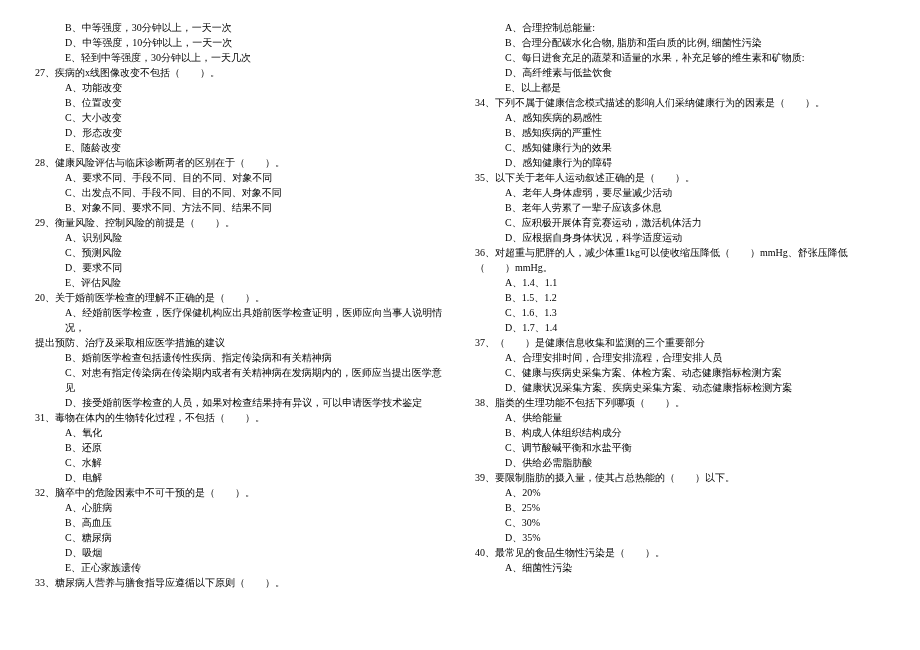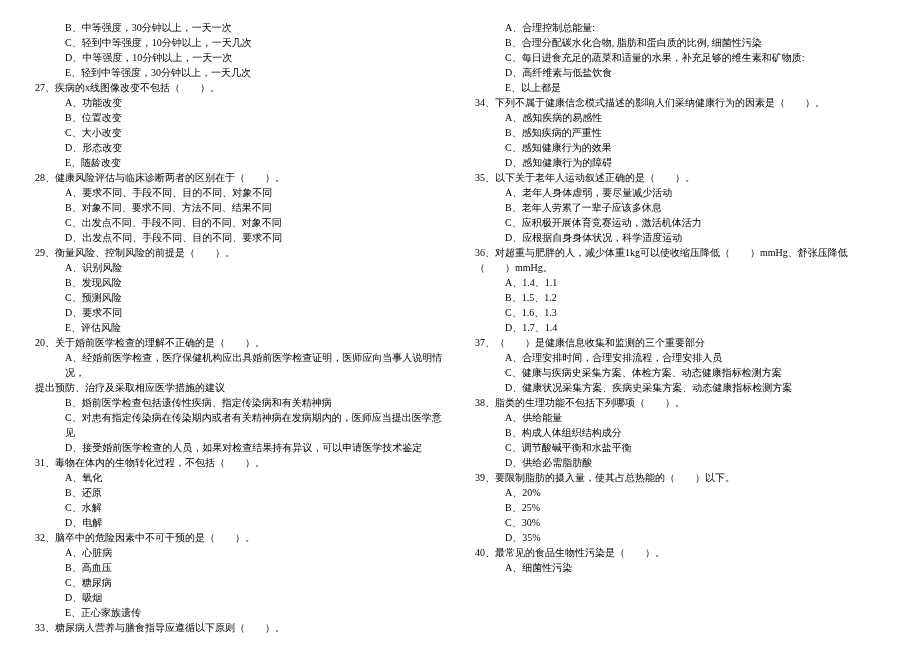--- a/index.html
+++ b/index.html
@@ -30,40 +30,37 @@
     .question-cont {
       padding-left: 0;
     }
   </style>
 </head>
 <body>
 
 <div class="page">
   <div class="col">
     <div class="option">B、中等强度，30分钟以上，一天一次</div>
-    <div class="option">C、轻到中等强度，10分钟以上，一天几次</div>
     <div class="option">D、中等强度，10分钟以上，一天一次</div>
     <div class="option">E、轻到中等强度，30分钟以上，一天几次</div>
 
     <div class="question">27、疾病的x线图像改变不包括（　　）。</div>
     <div class="option">A、功能改变</div>
     <div class="option">B、位置改变</div>
     <div class="option">C、大小改变</div>
     <div class="option">D、形态改变</div>
     <div class="option">E、随龄改变</div>
 
     <div class="question">28、健康风险评估与临床诊断两者的区别在于（　　）。</div>
     <div class="option">A、要求不同、手段不同、目的不同、对象不同</div>
+    <div class="option">C、出发点不同、手段不同、目的不同、对象不同</div>
     <div class="option">B、对象不同、要求不同、方法不同、结果不同</div>
-    <div class="option">C、出发点不同、手段不同、目的不同、对象不同</div>
-    <div class="option">D、出发点不同、手段不同、目的不同、要求不同</div>
 
     <div class="question">29、衡量风险、控制风险的前提是（　　）。</div>
     <div class="option">A、识别风险</div>
-    <div class="option">B、发现风险</div>
     <div class="option">C、预测风险</div>
     <div class="option">D、要求不同</div>
     <div class="option">E、评估风险</div>
 
     <div class="question">20、关于婚前医学检查的理解不正确的是（　　）。</div>
     <div class="option">A、经婚前医学检查，医疗保健机构应出具婚前医学检查证明，医师应向当事人说明情况，</div>
     <div class="question-cont">提出预防、治疗及采取相应医学措施的建议</div>
     <div class="option">B、婚前医学检查包括遗传性疾病、指定传染病和有关精神病</div>
     <div class="option">C、对患有指定传染病在传染期内或者有关精神病在发病期内的，医师应当提出医学意见</div>
     <div class="option">D、接受婚前医学检查的人员，如果对检查结果持有异议，可以申请医学技术鉴定</div>

